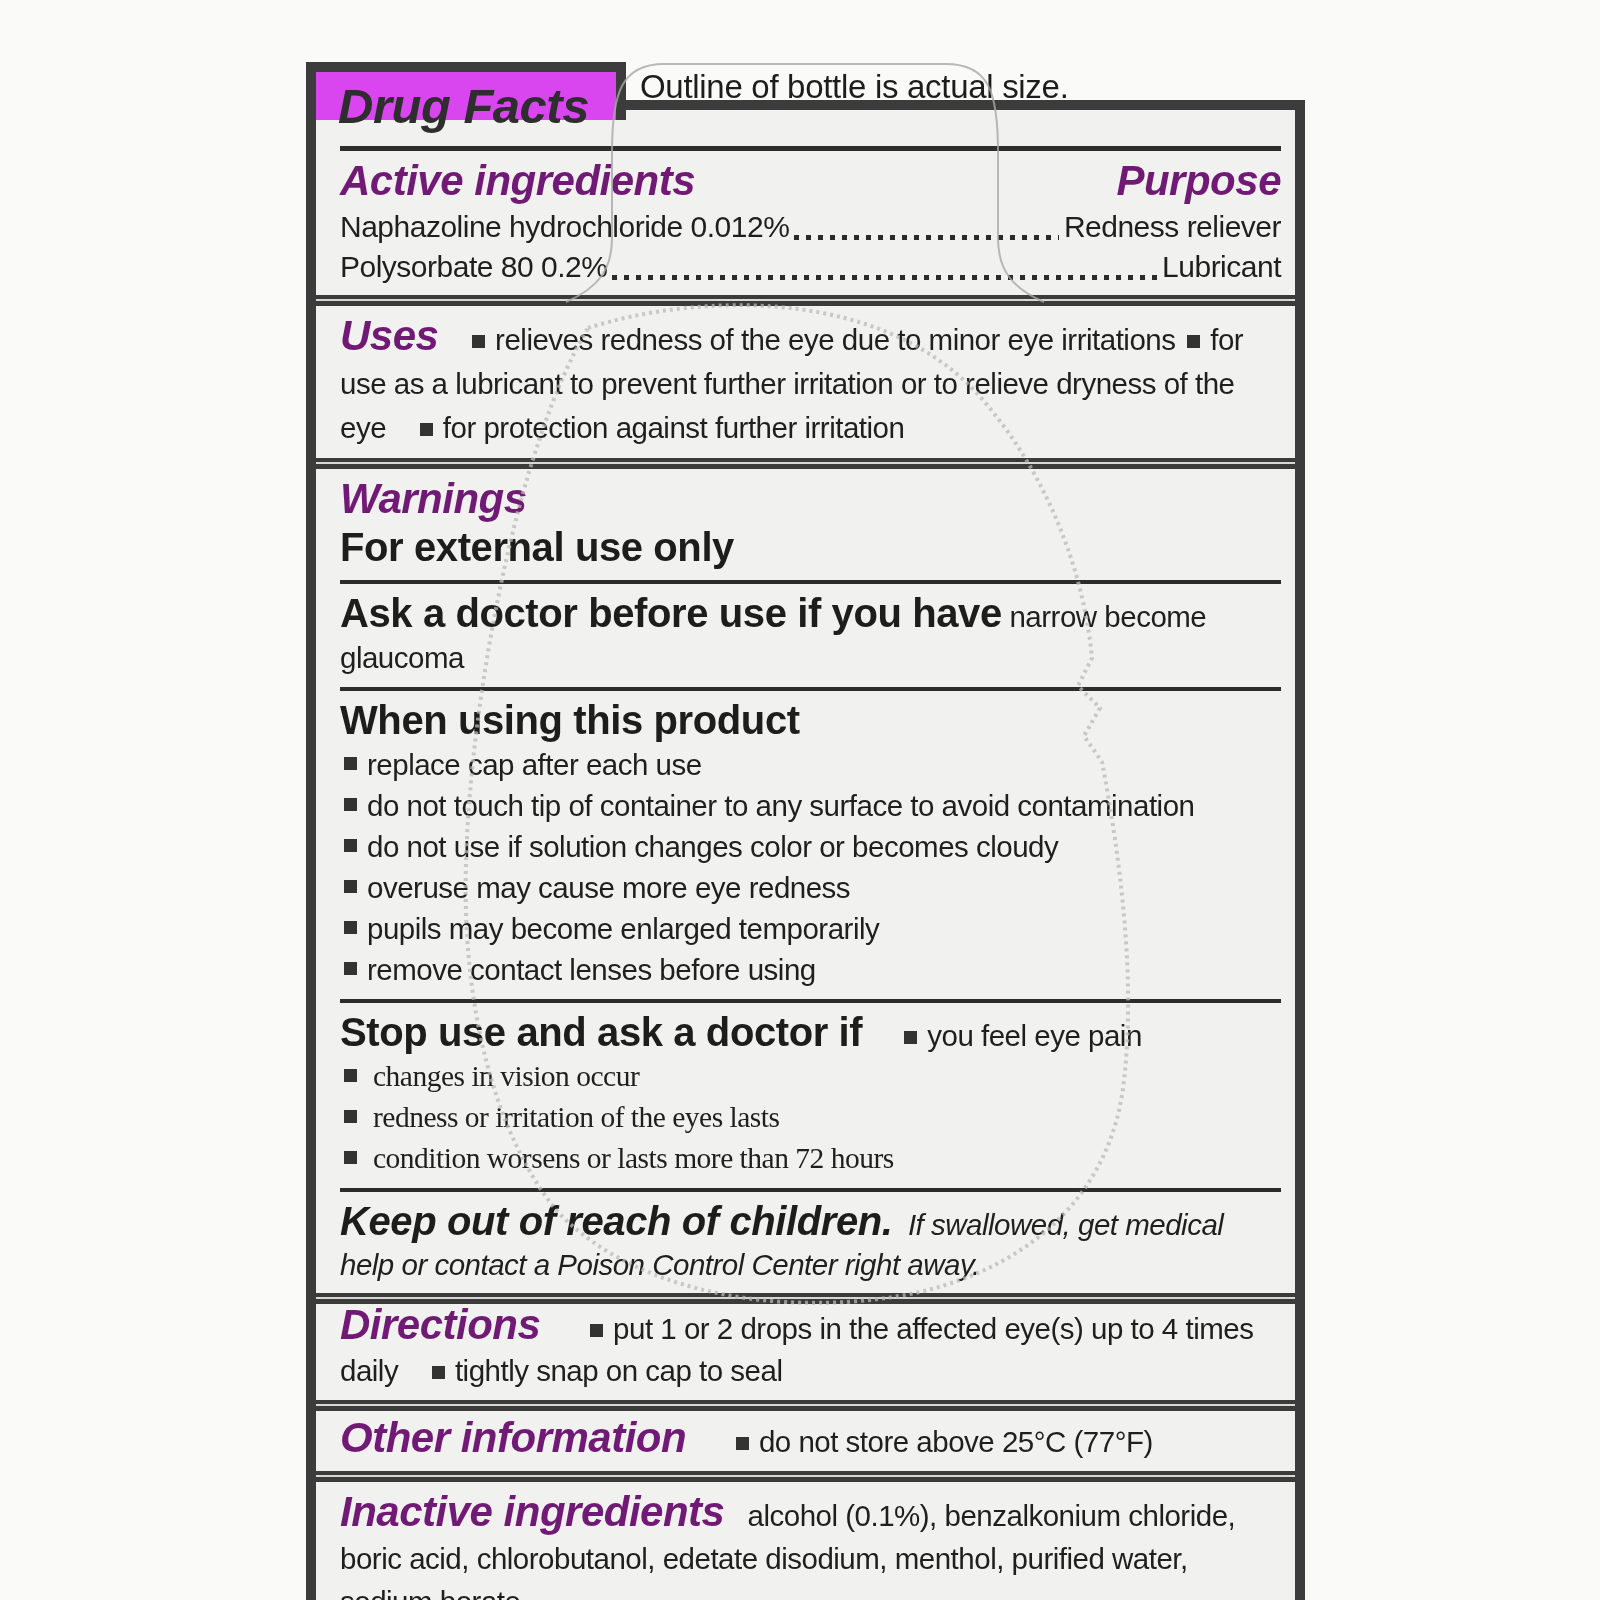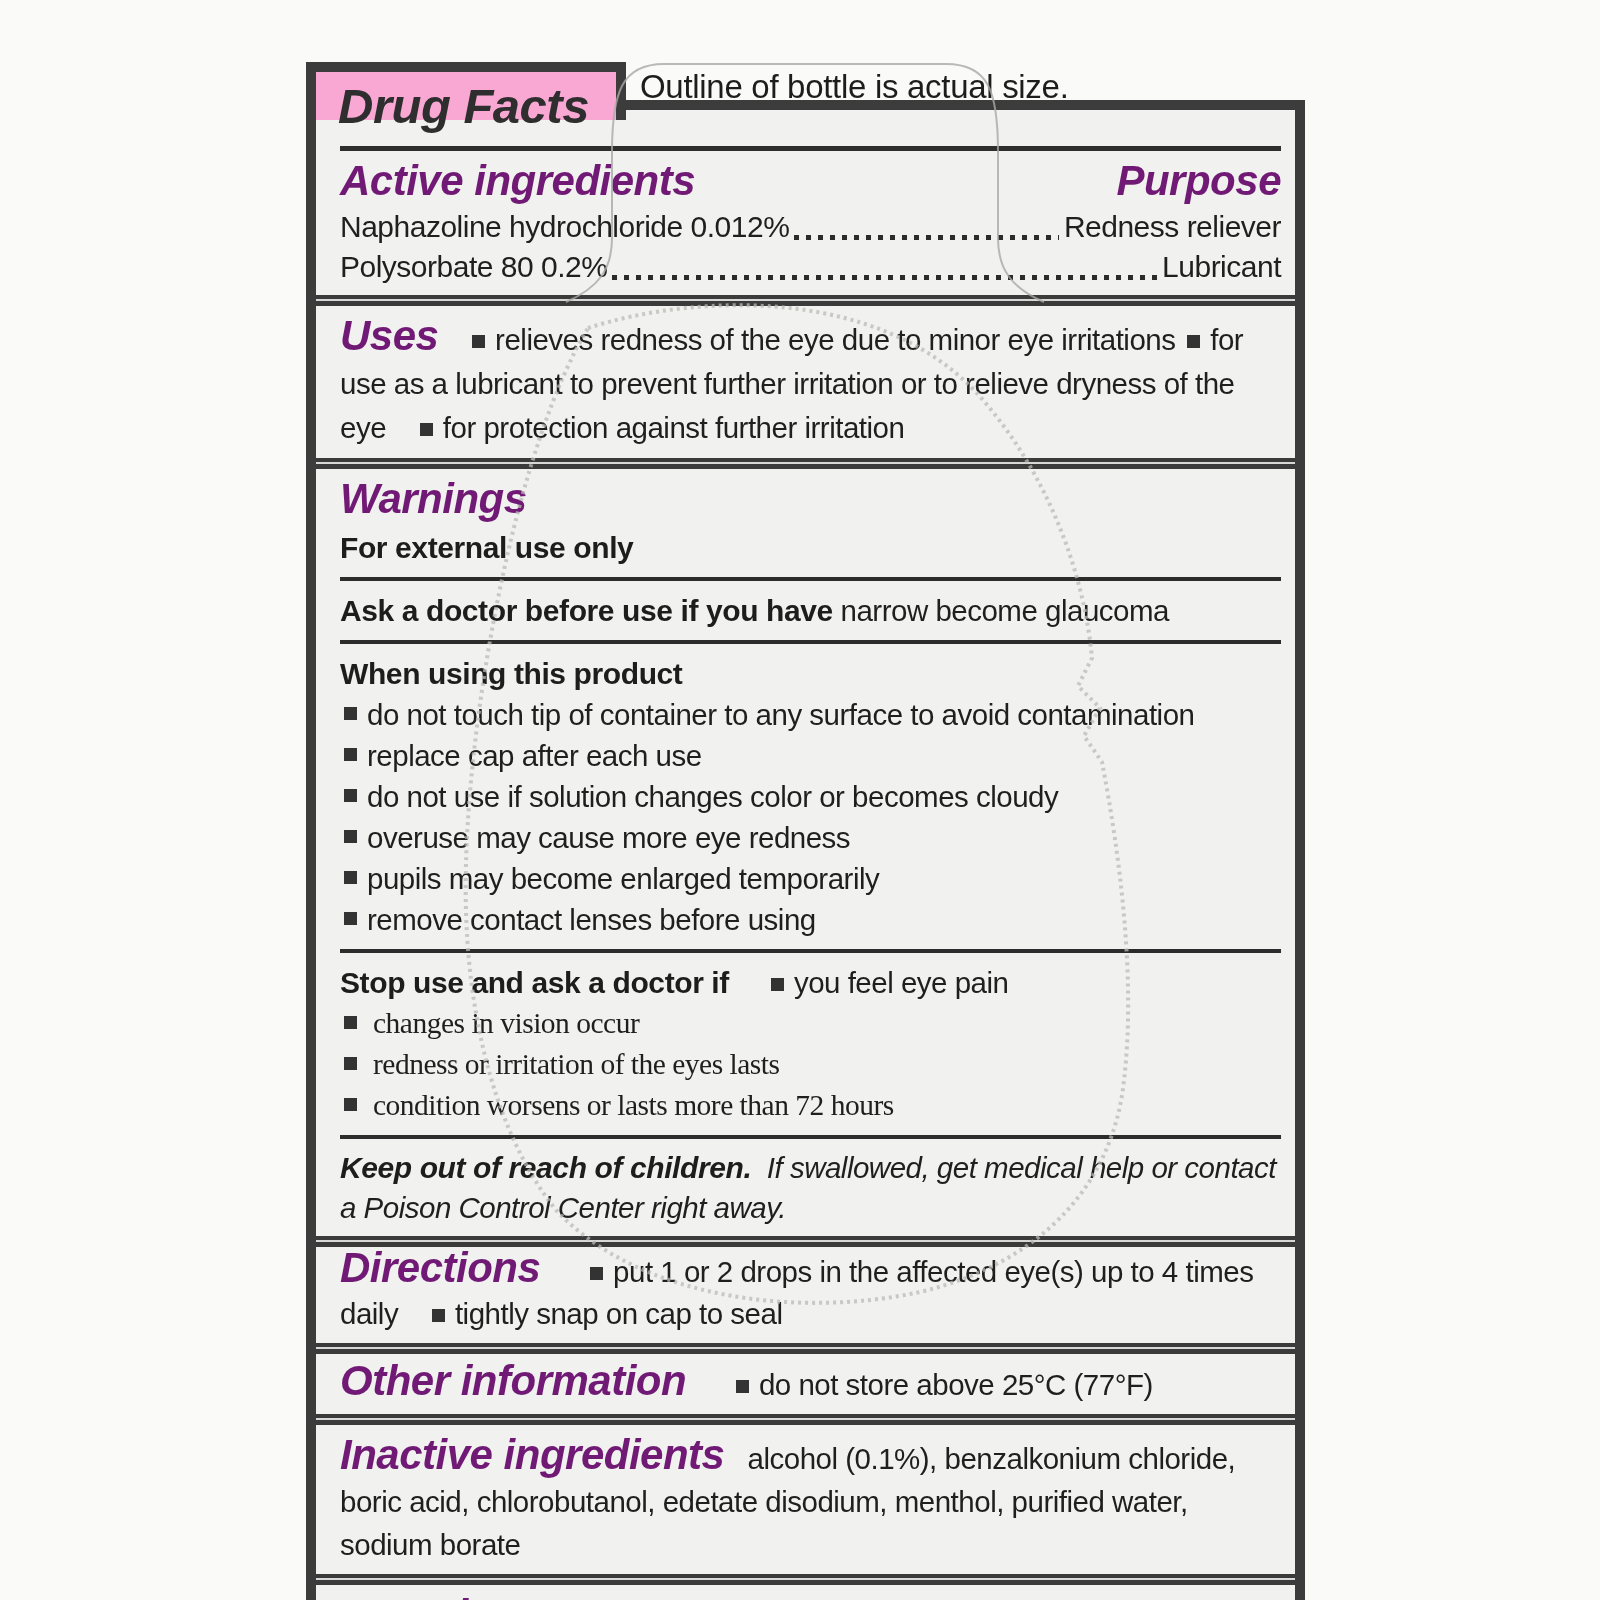--- a/index.html
+++ b/index.html
@@ -21,42 +21,42 @@
   
   .label{
     position:absolute;left:306px;top:100px;width:999px;
     background:#f1f1ef;
     border:10px solid #3c3c3c;
     box-sizing:border-box;
     z-index:1;
   }
   .tab{
     position:absolute;left:-10px;top:-48px;width:320px;height:58px;
-    background:#f9a8d4;
+    background:#d946ef;
     border:10px solid #3c3c3c;border-bottom:none;
     box-sizing:border-box;z-index:2;
   }
   .drugfacts{
     font-size:49px;font-weight:bold;font-style:italic;
     color:#2e2e2e;letter-spacing:-0.5px;
     padding:6px 0 0 22px;white-space:nowrap;
   }
   section{padding:0 14px 8px 24px;position:relative;z-index:2;}
   .divider{
     height:11px;width:100%;
     background:linear-gradient(180deg,#3b3b3b 0 4px,#d8d8d6 4px 6px,#3b3b3b 6px 11px);
   }
   .df-rule{height:5px;background:#2e2e2e;margin:36px 0 6px 0;}
   .rule{height:4px;background:#2c2c2c;border:none;margin:9px 0;}
   
   .h-sec{
     font-size:42px;font-weight:bold;font-style:italic;
     color:#701a75;letter-spacing:-0.5px;
   }
-  .h-bold{font-weight:bold;font-size:30px;letter-spacing:-0.4px;color:#1d1d1d;}
+  .h-bold{font-weight:bold;font-size:40px;letter-spacing:-0.4px;color:#1d1d1d;}
   
   .txt{font-size:29.5px;line-height:41px;letter-spacing:-0.5px;color:#1f1f1f;}
   p{margin:0;}
   
   .sq{
     display:inline-block;width:13px;height:13px;background:#333;
     vertical-align:2px;margin:0 10px 0 4px;flex:none;
   }
   .gap-lg{margin-left:42px;}
   .gap-md{margin-left:26px;}
@@ -129,25 +129,25 @@
     <section style="padding-top:4px;">
       <div class="h-sec warn-head">Warnings</div>
       <p class="txt"><span class="h-bold">For external use only</span></p>
       <hr class="rule">
       <p class="txt"><span class="h-bold">Ask a doctor before use if you have</span> <span>narrow become glaucoma</span></p>
       <hr class="rule">
       <p class="txt"><span class="h-bold">When using this product</span></p>
       <div class="list">
         <div class="li txt">
             <span class="sq"></span>
+            <span>replace cap after each use</span>
+          </div>
+        <div class="li txt">
+            <span class="sq"></span>
             <span>do not touch tip of container to any surface to avoid contamination</span>
-          </div>
-        <div class="li txt">
-            <span class="sq"></span>
-            <span>replace cap after each use</span>
           </div>
         <div class="li txt">
             <span class="sq"></span>
             <span>do not use if solution changes color or becomes cloudy</span>
           </div>
         <div class="li txt">
             <span class="sq"></span>
             <span>overuse may cause more eye redness</span>
           </div>
         <div class="li txt">

